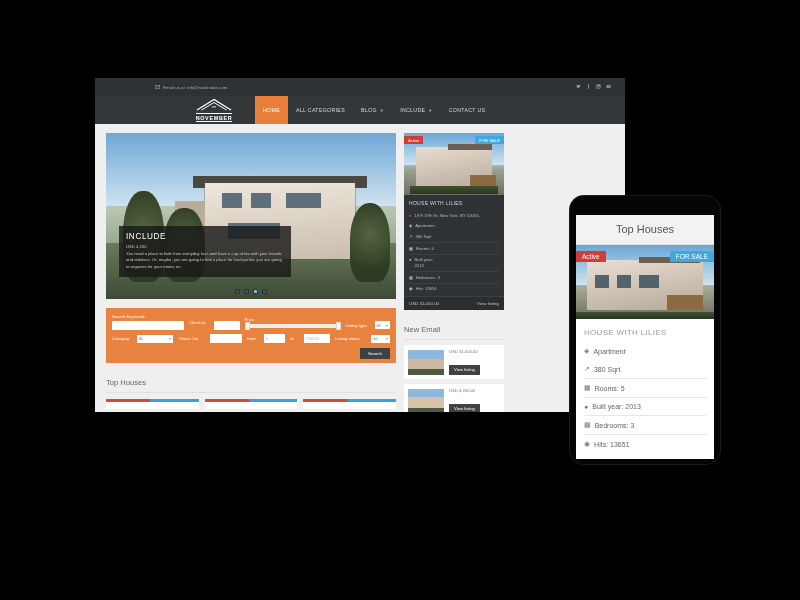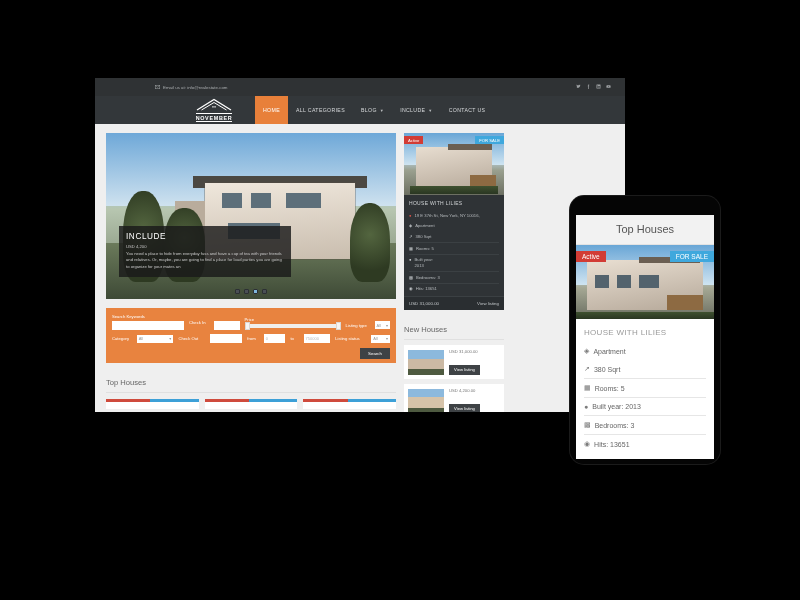--- a/index.html
+++ b/index.html
@@ -380,21 +380,21 @@
               <span class="ic">◉</span>
               <span>Hits: 13651</span>
             </div>
           </div>
           <div class="fcard-foot">
             <span>USD 31,000.00</span>
             <span>View listing</span>
           </div>
         </div>
 
-        <div class="side-title">New Houses</div>
+        <div class="side-title">New Email</div>
 
         <div class="nh-item">
           <div class="nh-thumb"></div>
           <div class="nh-meta">
             <div class="nh-price">USD 31,000.00</div>
             <span class="nh-btn">View listing</span>
           </div>
         </div>
 
         <div class="nh-item">

